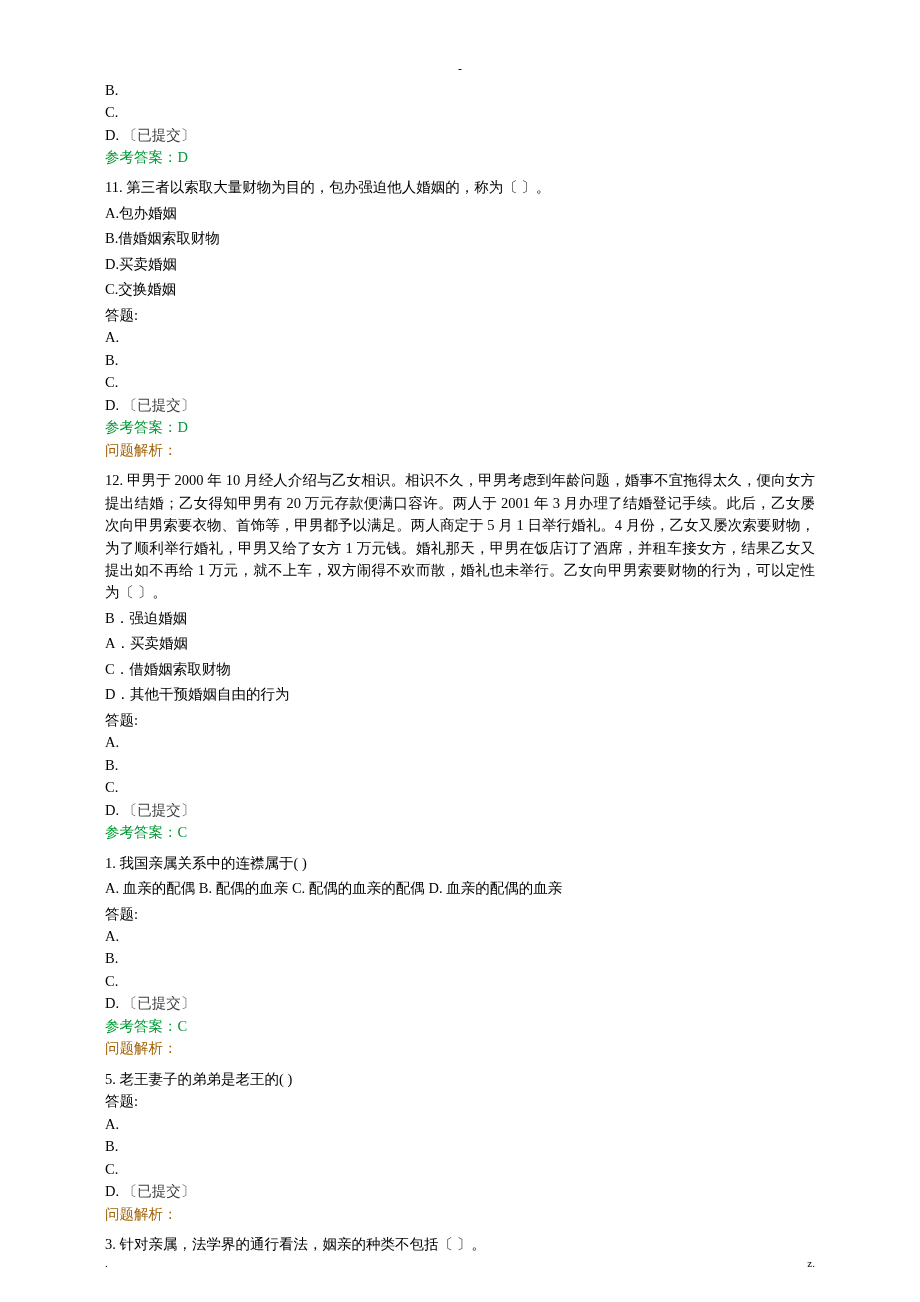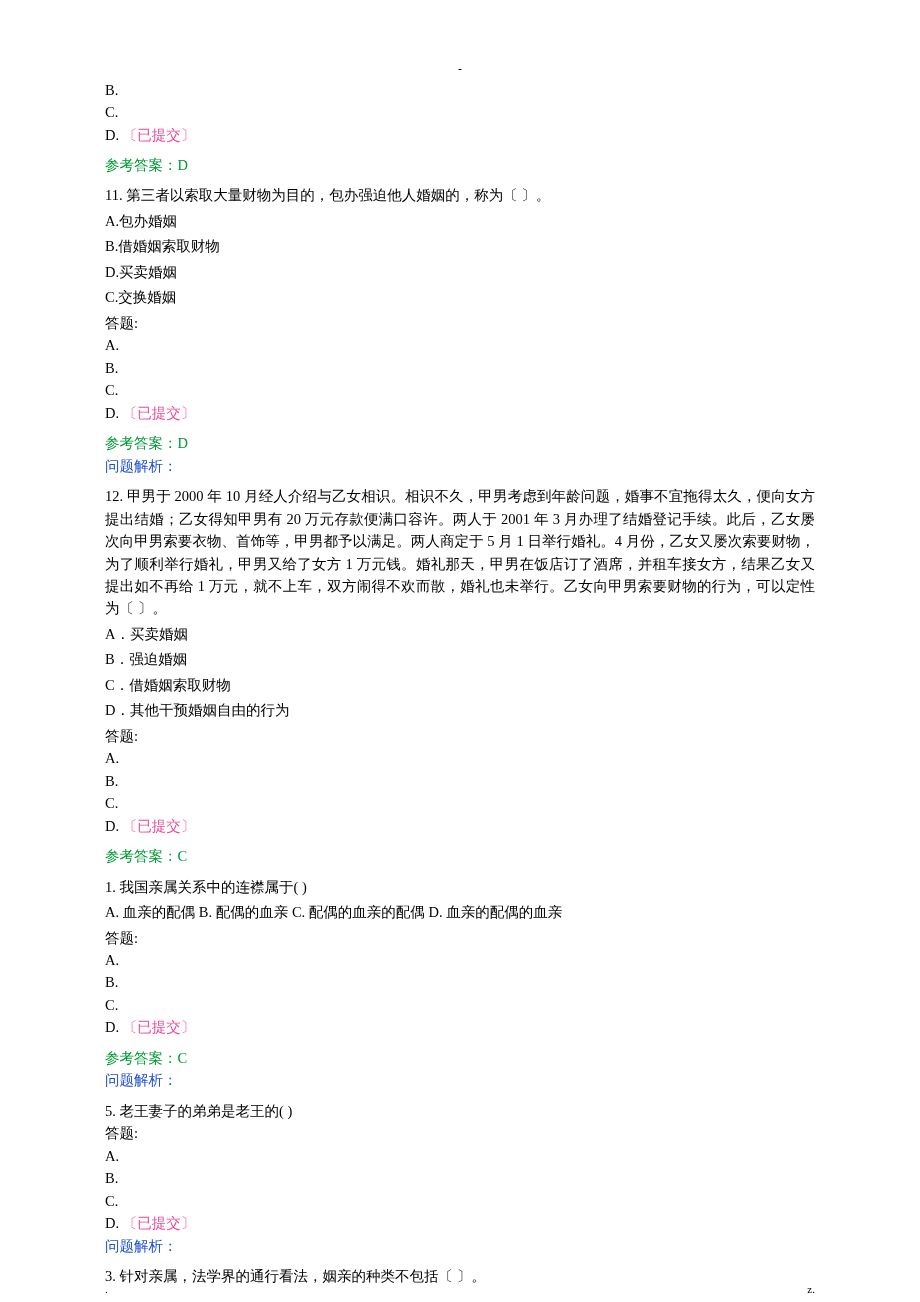--- a/index.html
+++ b/index.html
@@ -18,23 +18,23 @@
     box-sizing: border-box;
     position: relative;
   }
   .top-dash {
     text-align: center;
     font-size: 12px;
     color: #000;
   }
   .qline { margin: 0; }
   .opt { margin: 3px 0 3px 0; }
-  .submitted { color: #ec4899; }
-  .ref { color: #009933; margin-top: 8px; }
-  .analysis { color: #1d4ed8; }
+  .submitted { color: #404040; }
+  .ref { color: #009933; }
+  .analysis { color: #a16207; }
   .qtext { margin-top: 8px; }
   .footer {
     position: absolute;
     bottom: 30px;
     left: 105px;
     right: 105px;
     display: flex;
     justify-content: space-between;
     font-size: 11px;
     color: #000;
@@ -59,22 +59,22 @@
   <p class="qline opt"> C.交换婚姻</p>
   <p class="qline">答题:</p>
   <p class="qline">A.</p>
   <p class="qline">B.</p>
   <p class="qline">C.</p>
   <p class="qline"><span>D.   </span><span class="submitted">〔已提交〕</span></p>
   <p class="qline ref">参考答案：D</p>
   <p class="qline analysis">问题解析：</p>
 
   <p class="qline qtext" style="text-align:justify;">12. 甲男于 2000 年 10 月经人介绍与乙女相识。相识不久，甲男考虑到年龄问题，婚事不宜拖得太久，便向女方提出结婚；乙女得知甲男有 20 万元存款便满口容许。两人于 2001 年 3 月办理了结婚登记手续。此后，乙女屡次向甲男索要衣物、首饰等，甲男都予以满足。两人商定于 5 月 1 日举行婚礼。4 月份，乙女又屡次索要财物，为了顺利举行婚礼，甲男又给了女方 1 万元钱。婚礼那天，甲男在饭店订了酒席，并租车接女方，结果乙女又提出如不再给 1 万元，就不上车，双方闹得不欢而散，婚礼也未举行。乙女向甲男索要财物的行为，可以定性为〔 〕。</p>
+  <p class="qline opt"> B．强迫婚姻</p>
   <p class="qline opt"> A．买卖婚姻</p>
-  <p class="qline opt"> B．强迫婚姻</p>
   <p class="qline opt"> C．借婚姻索取财物</p>
   <p class="qline opt"> D．其他干预婚姻自由的行为</p>
   <p class="qline">答题:</p>
   <p class="qline">A.</p>
   <p class="qline">B.</p>
   <p class="qline">C.</p>
   <p class="qline"><span>D.   </span><span class="submitted">〔已提交〕</span></p>
   <p class="qline ref">参考答案：C</p>
 
   <p class="qline qtext">1. 我国亲属关系中的连襟属于( )</p>

